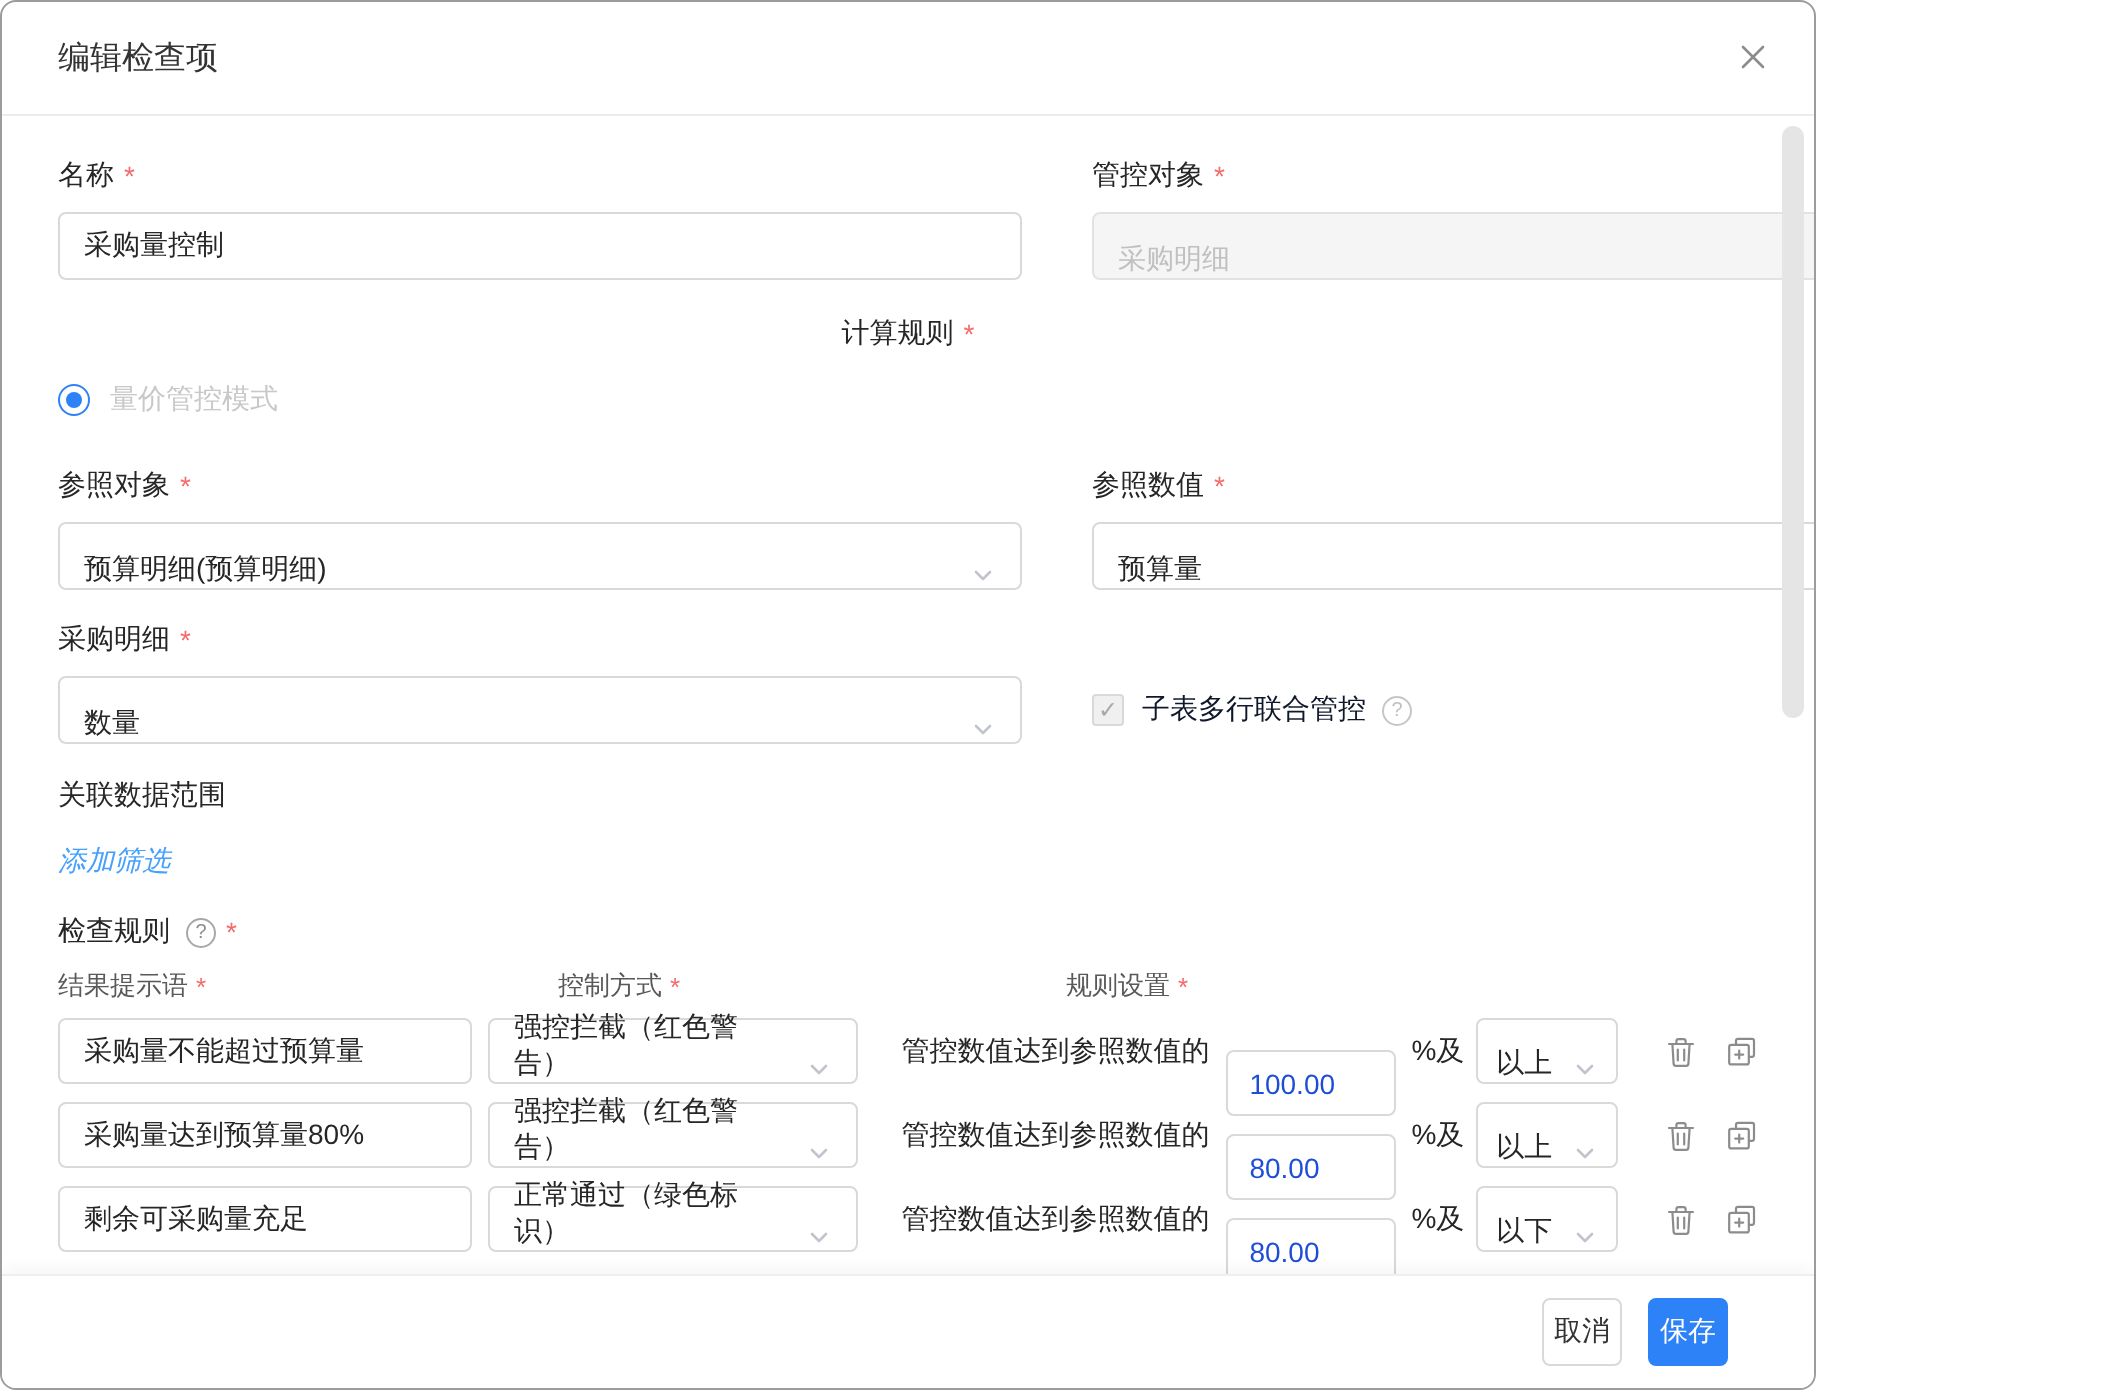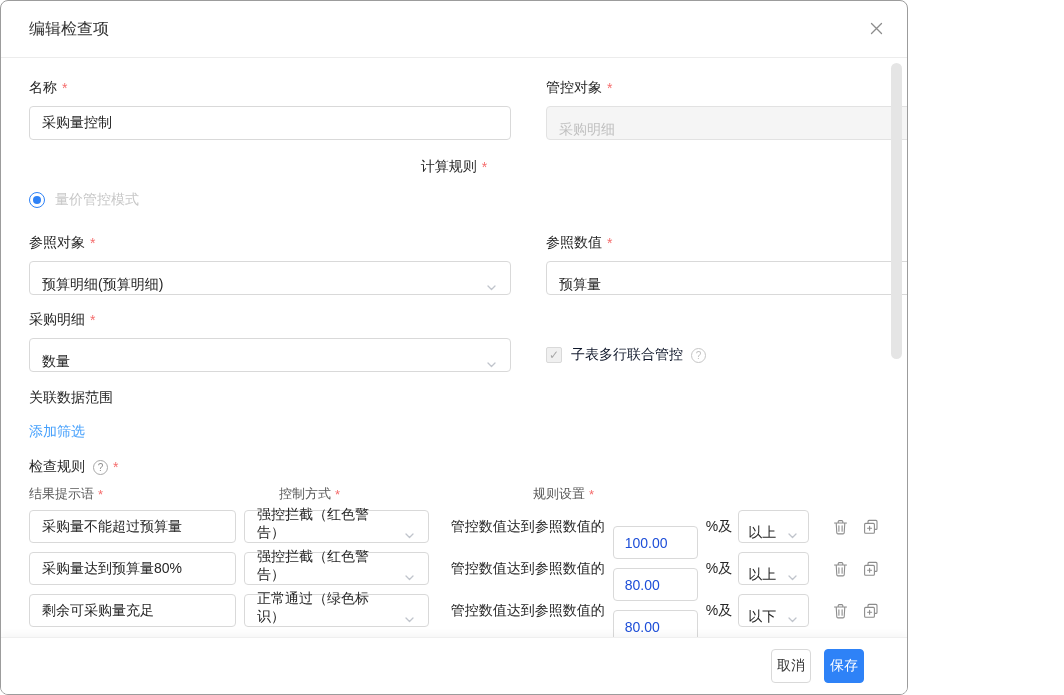--- a/index.html
+++ b/index.html
@@ -36,21 +36,21 @@
   .field-label {
     font-size: 14px; color: #262626;
     display: flex; align-items: center; gap: 3px;
     height: 20px;
   }
   .req { color: #f56c6c; font-size: 14px; padding-left: 2px; }
   .mt20 { margin-top: 20px; }
   .mt17 { margin-top: 17px; justify-content: center; }
   .mt15 { margin-top: 15px; }
   .mt16 { margin-top: 16px; }
-  .mt14 { margin-top: 14px; }
+  .mt14 { margin-top: 14px; font-style: italic; }
   .mt12 { margin-top: 12px; }
   .mt22 { margin-top: 22px; }
   .mt26 { margin-top: 16px; }
   .mt8  { margin-top: 8px; }
   .mt7  { margin-top: 7px; }
 
   .text-input {
     width: 100%; height: 34px;
     border: 1px solid #d9d9d9; border-radius: 4px;
     padding: 0 12px; font-size: 14px; color: #262626;

